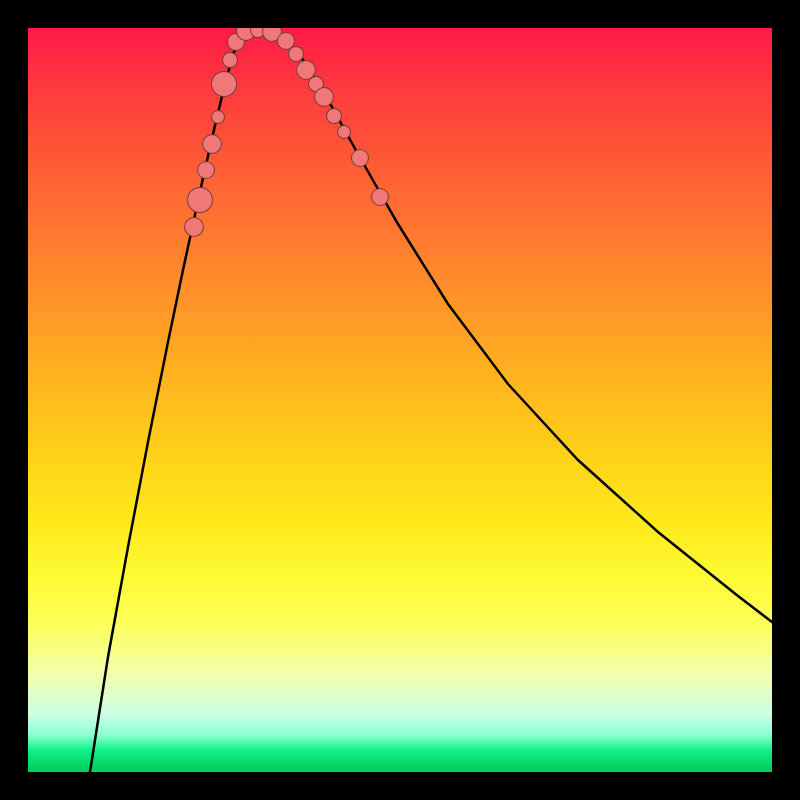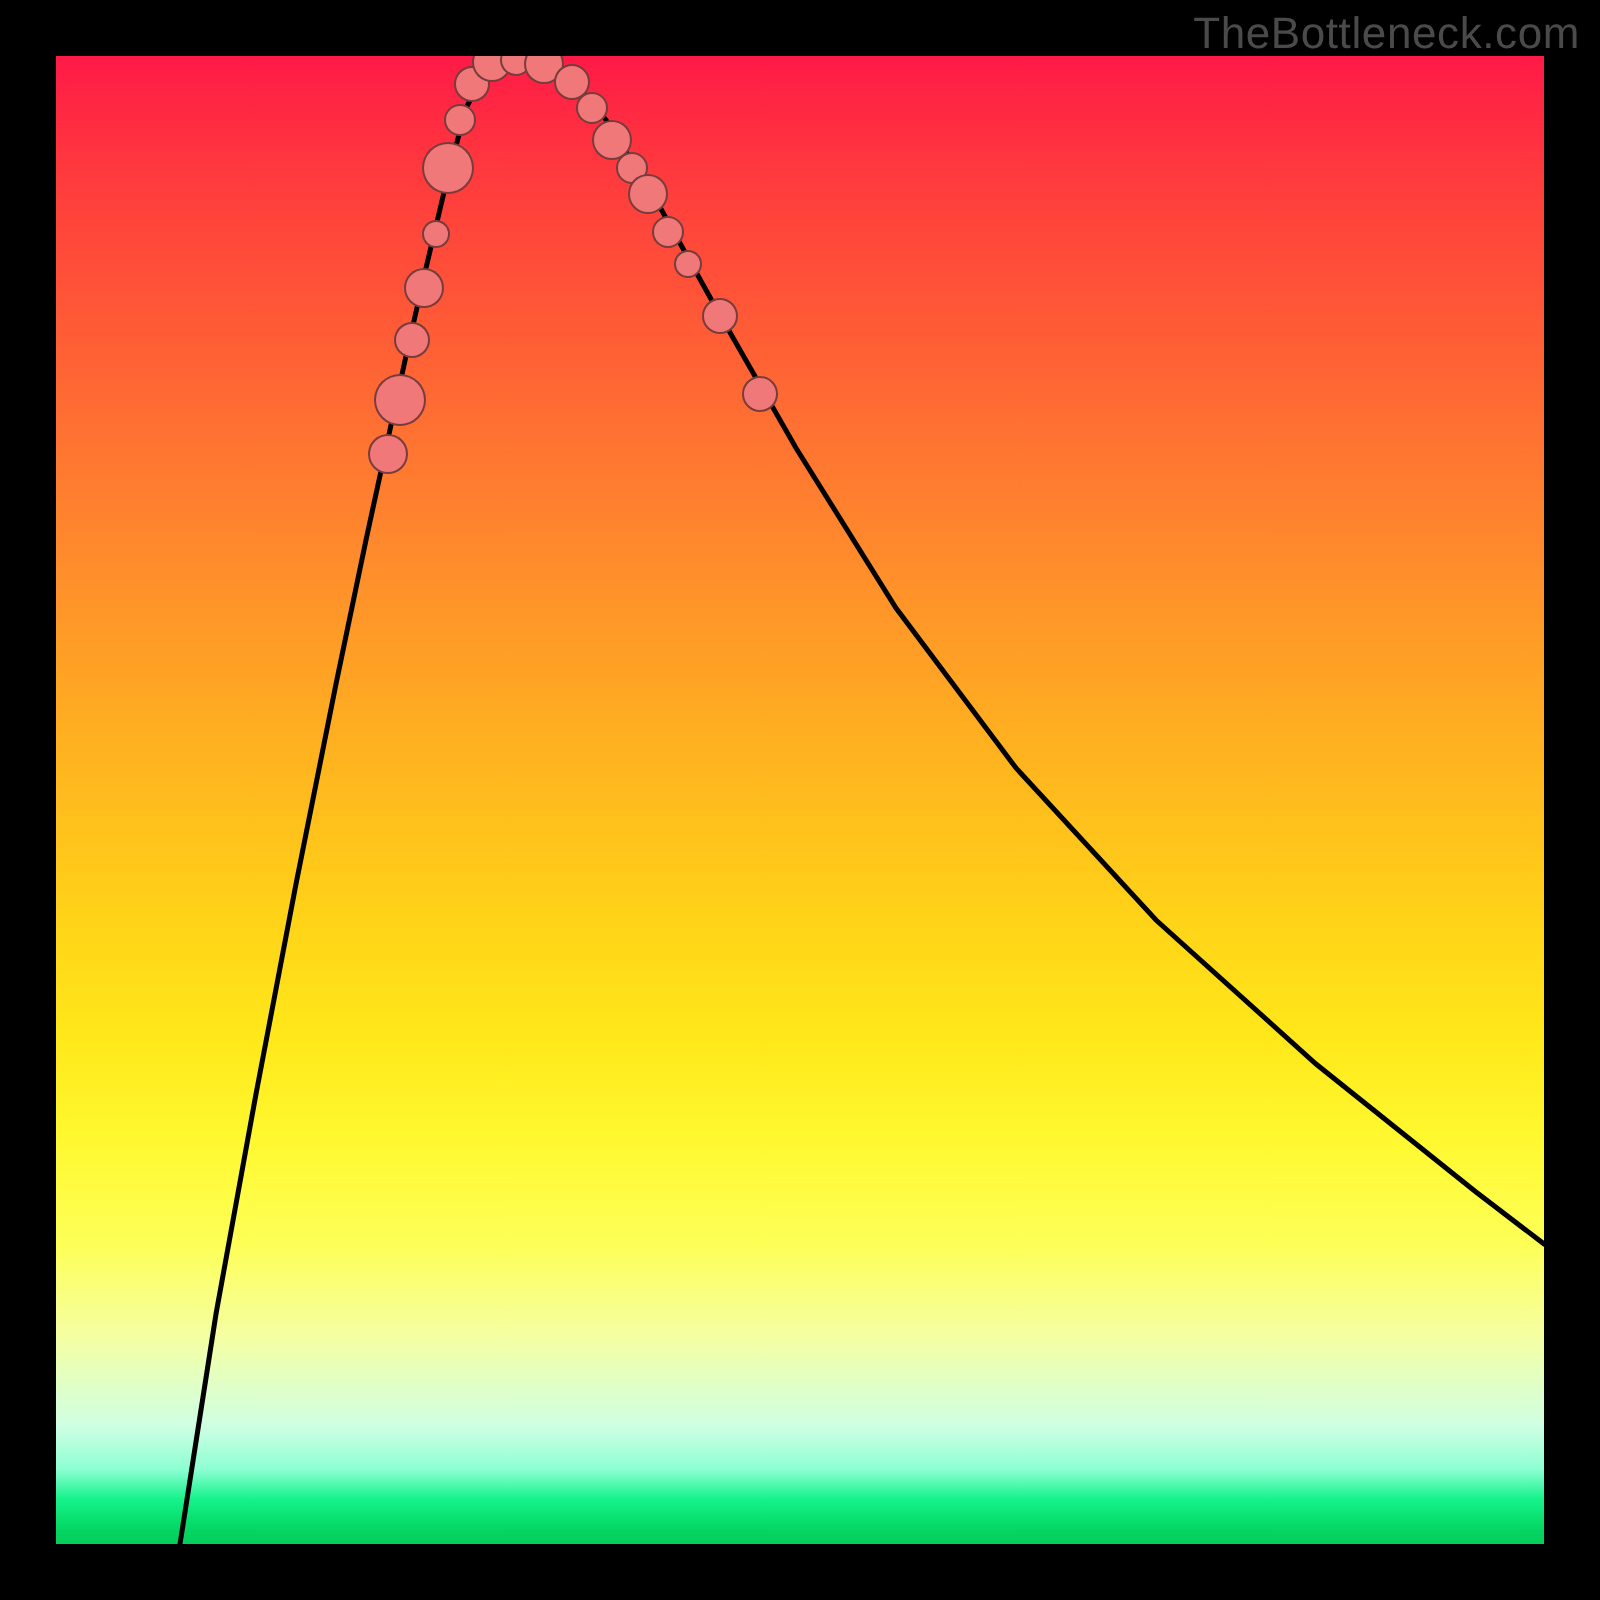--- a/index.html
+++ b/index.html
@@ -73,21 +73,20 @@
     border-radius: 50%;
     background: #f07878;
     border: 1px solid rgba(0,0,0,0.5);
     transform: translate(-50%, -50%);
   }
 </style>
 </head>
 <body>
 
 <div class="frame">
-  <div class="watermark">TheBottleneck.com</div>
   <div class="plot">
     <div class="gradient"></div>
     <svg class="curve" viewBox="0 0 744 744" preserveAspectRatio="none">
       <path id="curve-path" fill="none" stroke="#000" stroke-width="2.5" stroke-linecap="round" d="M62 744 L80 629 L100 519 L120 414 L140 314 L155 242 L165 196 L175 150 L185 106 L195 64 L205 26 L218 2 L235 0 L255 8 L275 32 L300 72 L330 126 L370 196 L420 276 L480 356 L550 432 L630 504 L710 568 L744 594"></path>
     </svg>
     <div id="markers-layer">
         <div class="dot" style="width: 18px; height: 18px; left: 166px; top: 199px; background: rgb(240, 120, 120);"></div>
         <div class="dot" style="width: 24px; height: 24px; left: 172px; top: 172px; background: rgb(240, 120, 120);"></div>
         <div class="dot" style="width: 16px; height: 16px; left: 178px; top: 142px; background: rgb(240, 120, 120);"></div>
         <div class="dot" style="width: 18px; height: 18px; left: 184px; top: 116px; background: rgb(240, 120, 120);"></div>

